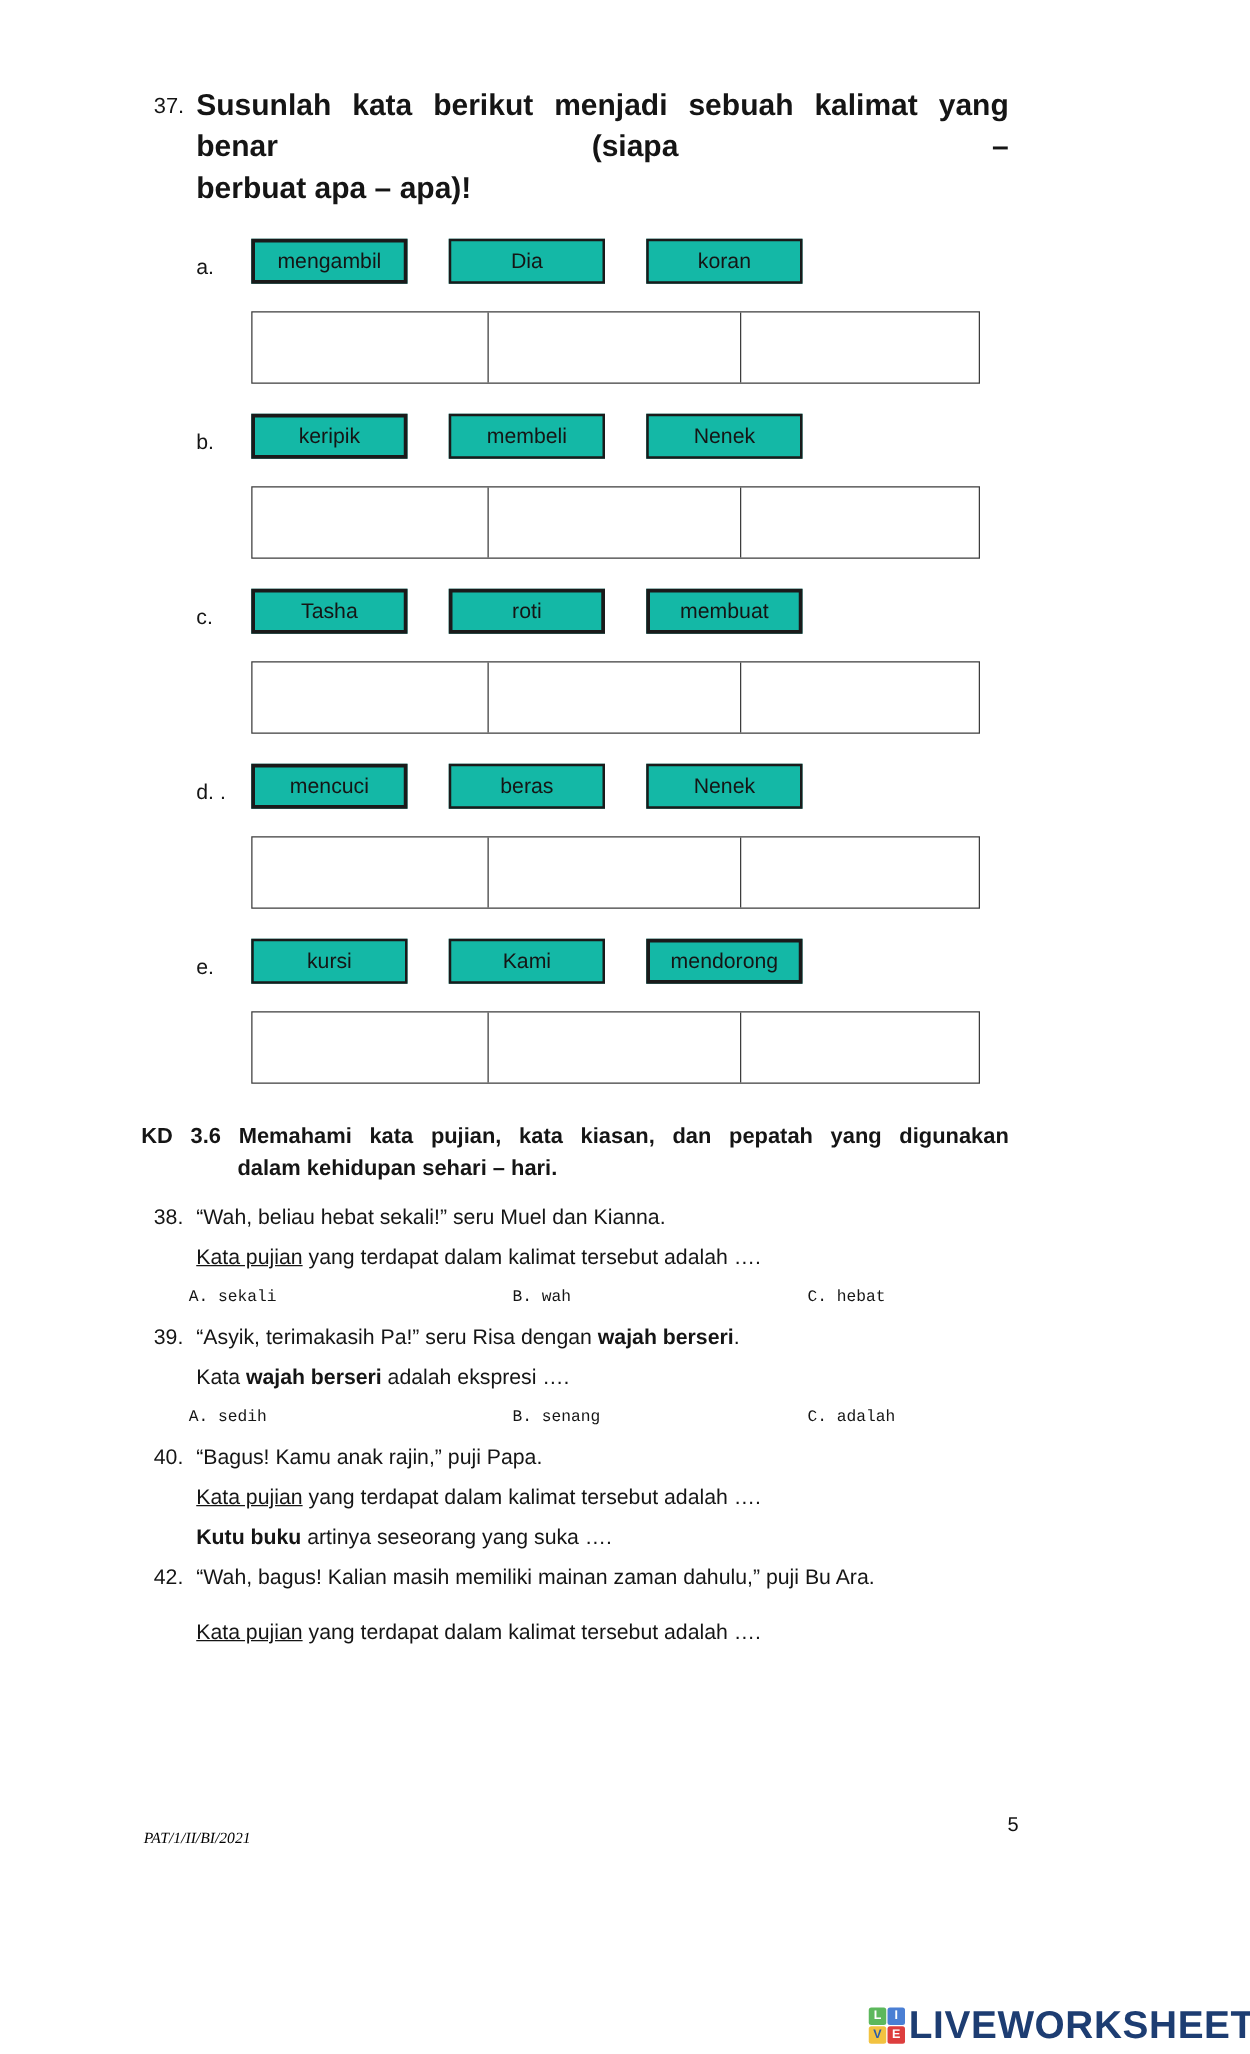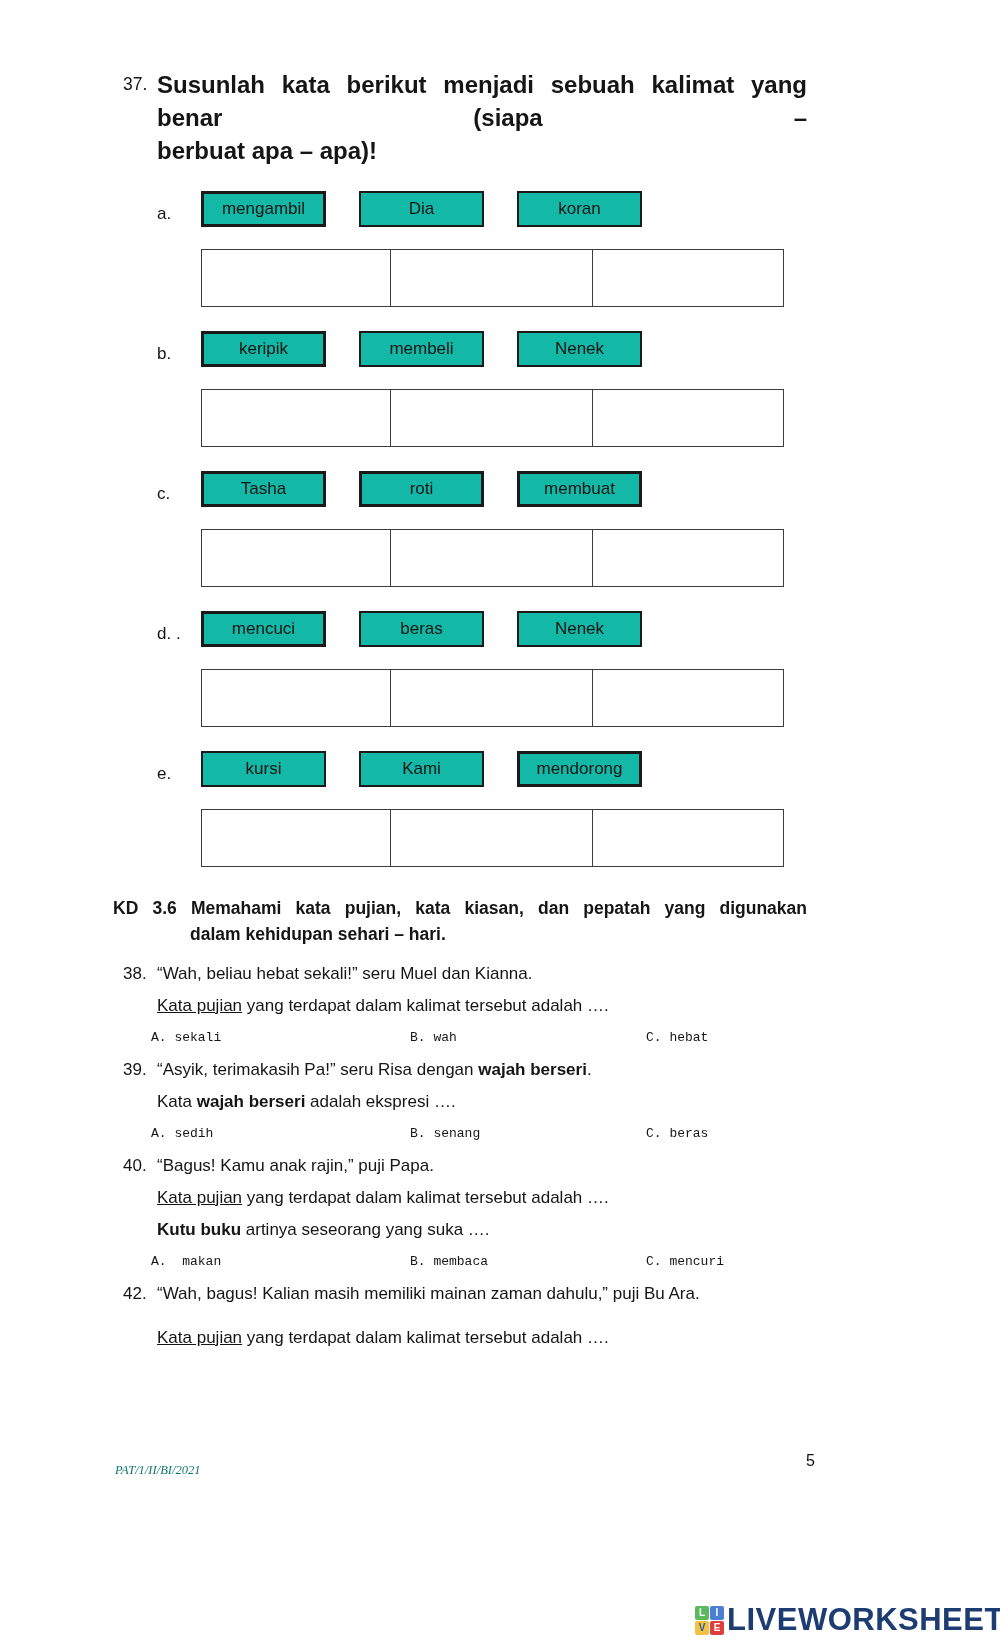--- a/index.html
+++ b/index.html
@@ -55,21 +55,21 @@
   .opt-a { width:259px; }
   .opt-b { width:236px; }
   .ul { text-decoration:underline; }
   .bold { font-weight:bold; }
   .gap-top { margin-top:22px; }
 
   
   .footer-code {
     position:absolute; left:115px; top:1463px;
     font-family:"Liberation Serif", serif; font-style:italic;
-    font-size:12.5px; color:#0f766e;
+    font-size:12.5px; color:#000000;
   }
   .footer-page { position:absolute; left:806px; top:1452px; font-size:16px; color:#111; }
 
   
   .lw-logo { position:absolute; left:695px; top:1600px; display:flex; align-items:center; }
   .lw-grid {
     display:grid; grid-template-columns:14px 14px; grid-auto-rows:14px;
     gap:1px; margin-right:3px;
   }
   .lw-sq {
@@ -189,42 +189,37 @@
         <div class="qline">
           <span class="qn">39.</span>
           <span><span>“Asyik, terimakasih Pa!” seru Risa dengan </span><span class="bold">wajah berseri</span><span>.</span></span>
         </div>
         <div class="qline cont">
           <span><span>Kata </span><span class="bold">wajah berseri</span><span> adalah ekspresi ….</span></span>
         </div>
         <div class="opts">
           <span class="opt opt-a">A. sedih</span>
           <span class="opt opt-b">B. senang</span>
-          <span class="opt">C. beras</span>
+          <span class="opt">C. adalah</span>
         </div>
       </div>
 
       <div class="q">
         <div class="qline">
           <span class="qn">40.</span>
           <span>“Bagus! Kamu anak rajin,” puji Papa.</span>
         </div>
         <div class="qline cont">
           <span><span class="ul">Kata pujian</span><span> yang terdapat dalam kalimat tersebut adalah ….</span></span>
         </div>
       </div>
 
       <div class="q">
         <div class="qline cont">
           <span><span class="bold">Kutu buku</span><span> artinya seseorang yang suka ….</span></span>
-        </div>
-        <div class="opts">
-          <span class="opt opt-a">A.  makan</span>
-          <span class="opt opt-b">B. membaca</span>
-          <span class="opt">C. mencuri</span>
         </div>
       </div>
 
       <div class="q">
         <div class="qline">
           <span class="qn">42.</span>
           <span>“Wah, bagus! Kalian masih memiliki mainan zaman dahulu,” puji Bu Ara.</span>
         </div>
         <div class="qline cont gap-top">
           <span><span class="ul">Kata pujian</span><span> yang terdapat dalam kalimat tersebut adalah ….</span></span>

